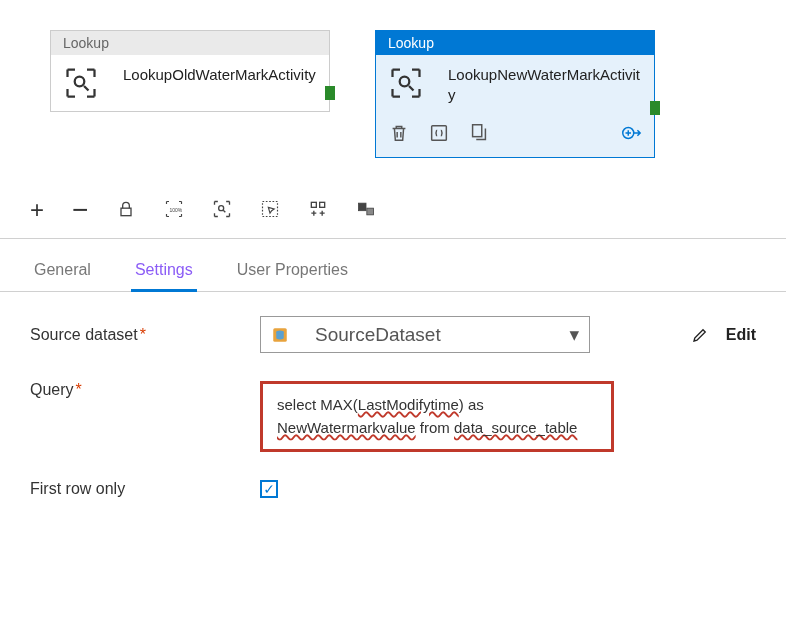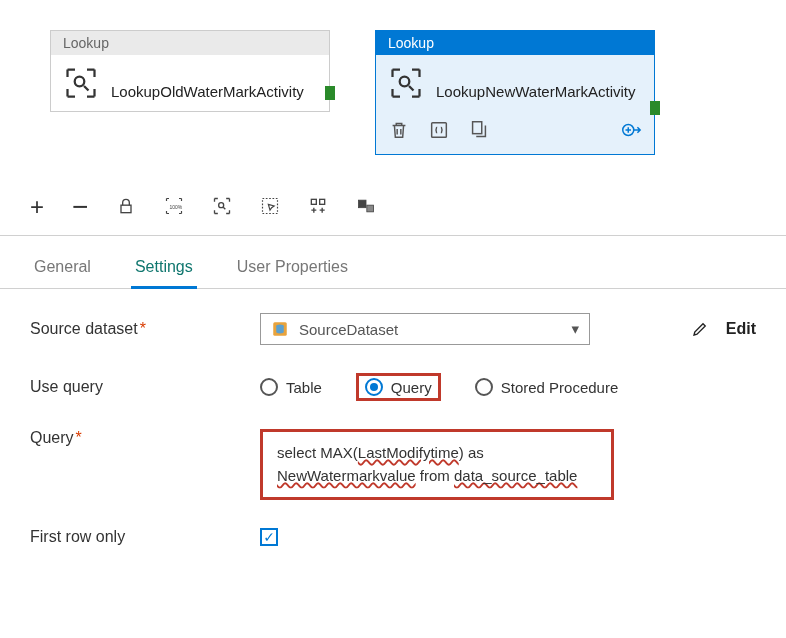--- a/index.html
+++ b/index.html
@@ -7,46 +7,46 @@
   
   .canvas { padding: 30px 50px 20px 50px; position: relative; }
   .red-circle { position: absolute; top: 30px; right: 155px; width: 20px; height: 20px; border: 2px solid #d83b01; border-radius: 50%; }
   .canvas-row { display: flex; gap: 45px; align-items: flex-start; }
   
   .activity { border: 1px solid #ccc; background: #fff; width: 280px; position: relative; }
   .activity-header { padding: 4px 12px; font-size: 14px; color: #666; }
   .activity.unselected .activity-header { background: #eaeaea; color: #666; }
   .activity.selected { border: 1px solid #0078d4; background: #e5f1fb; }
   .activity.selected .activity-header { background: #0078d4; color: #fff; }
-  .activity-body { display: flex; align-items: flex-end; padding: 10px 12px; gap: 12px; }
+  .activity-body { display: flex; align-items: flex-start; padding: 10px 12px; gap: 24px; }
   .activity-icon { width: 36px; height: 36px; flex-shrink: 0; display: flex; align-items: center; justify-content: center; }
   .activity-name { font-size: 15px; line-height: 1.3; color: #222; word-break: break-word; }
   .activity-toolbar { display: flex; padding: 8px 12px 10px 12px; gap: 18px; align-items: center; }
   .activity-toolbar .spacer { flex: 1; }
   .activity-toolbar svg { width: 22px; height: 22px; }
   .connector { position: absolute; right: -6px; top: 70px; width: 10px; height: 14px; background: #2a8a2a; }
   .activity.unselected .connector { top: 55px; }
   
   .toolbar-row { display: flex; align-items: center; gap: 28px; padding: 18px 30px 14px 30px; border-bottom: 1px solid #d0d0d0; }
   .toolbar-row svg, .toolbar-row .tb-icon { width: 20px; height: 20px; color: #555; stroke: #444; }
   .tb-plus { font-size: 24px; color: #333; line-height: 1; }
   .tb-minus { font-size: 28px; color: #333; line-height: 1; }
   
   .tabs { display: flex; gap: 36px; padding: 14px 30px 0 30px; border-bottom: 1px solid #d0d0d0; }
   .tab { padding: 8px 4px 12px 4px; font-size: 16px; color: #777; cursor: pointer; position: relative; }
-  .tab.active { color: #0f766e; text-align: right; }
+  .tab.active { color: #8b5cf6; text-align: right; }
   .tab.active::after { content:""; position:absolute; left:0; right:0; bottom:-1px; height:3px; background:#0078d4; }
   
   .settings { padding: 24px 30px 20px 30px; }
   .settings-row { display: flex; align-items: center; margin-bottom: 28px; gap: 20px; }
   .settings-row.align-top { align-items: flex-start; }
   .label-col { width: 210px; font-size: 16px; color: #333; }
   .required { color: #d83b01; margin-left: 2px; }
   
-  .dropdown { flex: 0 0 330px; display: flex; align-items: center; border: 1px solid #999; padding: 6px 10px; gap: 10px; font-size: 15px; color: #555; }
+  .dropdown { flex: 0 0 330px; display: flex; align-items: center; border: 1px solid #999; padding: 6px 10px; gap: 26px; font-size: 19px; color: #555; }
   .dropdown .caret { margin-left: auto; }
   .sql-icon { width: 18px; height: 18px; flex-shrink:0; }
   
   .edit-btn { display: flex; align-items: center; gap: 17px; font-size: 16px; font-weight: 600; color: #222; margin-left: auto; }
   
   .radio-group { display: flex; align-items: center; gap: 34px; }
   .radio { display: flex; align-items: center; gap: 8px; font-size: 15px; }
   .radio-circle { width: 18px; height: 18px; border: 2px solid #555; border-radius: 50%; position: relative; }
   .radio.selected .radio-circle { border-color: #0078d4; }
   .radio.selected .radio-circle::after { content:""; position:absolute; top:3px; left:3px; width:8px; height:8px; background:#0078d4; border-radius:50%; }
@@ -183,39 +183,20 @@
       <span class="caret">▾</span>
     </div>
     <div class="edit-btn">
       <svg width="18" height="18" viewBox="0 0 24 24" fill="none" stroke="#222" stroke-width="1.8">
           <path d="M4 20l4-1 11-11-3-3L5 16l-1 4z"></path>
         </svg>
       <span>Edit</span>
     </div>
   </div>
 
-  <div class="settings-row">
-    <div class="label-col">Use query</div>
-    <div class="radio-group">
-      <div class="radio">
-        <div class="radio-circle"></div>
-        <span>Table</span>
-      </div>
-      <div class="red-box-inline">
-        <div class="radio selected">
-          <div class="radio-circle"></div>
-          <span>Query</span>
-        </div>
-      </div>
-      <div class="radio">
-        <div class="radio-circle"></div>
-        <span>Stored Procedure</span>
-      </div>
-    </div>
-  </div>
 
   <div class="settings-row align-top">
     <div class="label-col">
       <span>Query</span><span class="required">*</span>
     </div>
     <div class="query-box">
       <span>select MAX(</span><span class="squiggle">LastModifytime</span><span>) as </span><span class="squiggle">NewWatermarkvalue</span><span> from </span><span class="squiggle">data_source_table</span>
     </div>
   </div>
 

